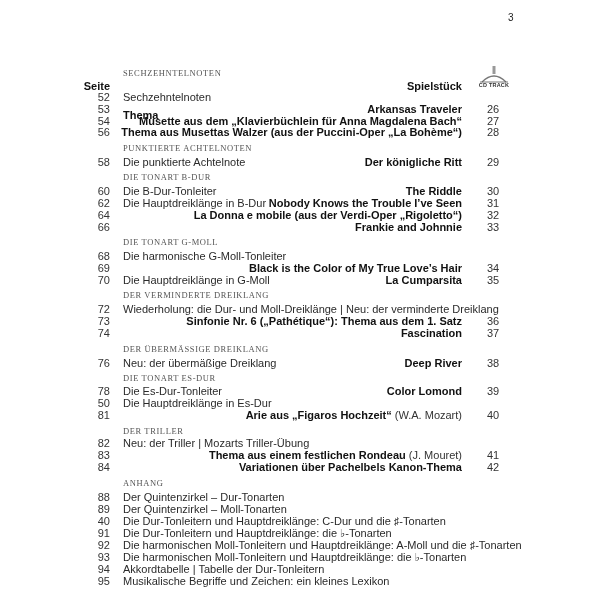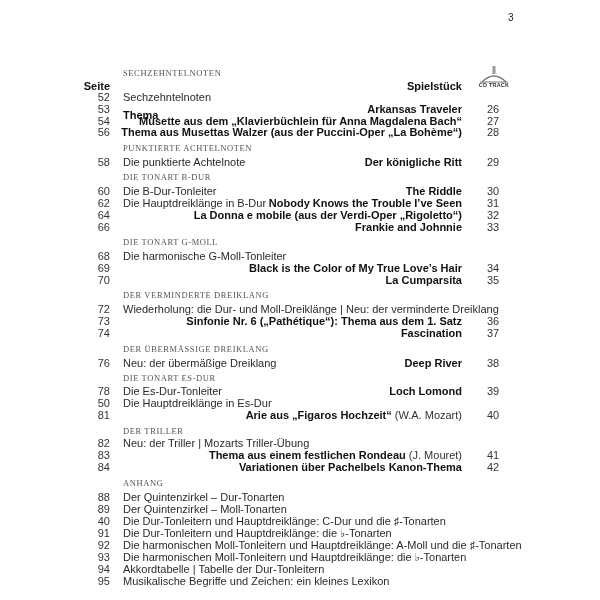--- a/index.html
+++ b/index.html
@@ -111,20 +111,21 @@
       <span class="track"></span>
     </div>
   <div class="row" style="top:262px">
       <span class="seite">69</span>
       <span class="thema"></span>
       <span class="stueck"><span>Black is the Color of My True Love’s Hair</span><span class="note"></span></span>
       <span class="track">34</span>
     </div>
   <div class="row" style="top:274px">
       <span class="seite">70</span>
+      <span class="thema">Die Hauptdreiklänge in G-Moll</span>
       <span class="stueck"><span>La Cumparsita</span><span class="note"></span></span>
       <span class="track">35</span>
     </div>
 
   <div class="section" style="top:289px">DER VERMINDERTE DREIKLANG</div>
   <div class="row" style="top:303px">
       <span class="seite">72</span>
       <span class="thema">Wiederholung: die Dur- und Moll-Dreiklänge | Neu: der verminderte Dreiklang</span>
       <span class="stueck"><span></span><span class="note"></span></span>
       <span class="track"></span>
@@ -147,21 +148,21 @@
       <span class="seite">76</span>
       <span class="thema">Neu: der übermäßige Dreiklang</span>
       <span class="stueck"><span>Deep River</span><span class="note"></span></span>
       <span class="track">38</span>
     </div>
 
   <div class="section" style="top:372px">DIE TONART ES-DUR</div>
   <div class="row" style="top:385px">
       <span class="seite">78</span>
       <span class="thema">Die Es-Dur-Tonleiter</span>
-      <span class="stueck"><span>Loch Lomond</span><span class="note"></span></span>
+      <span class="stueck"><span>Color Lomond</span><span class="note"></span></span>
       <span class="track">39</span>
     </div>
   <div class="row" style="top:397px">
       <span class="seite">50</span>
       <span class="thema">Die Hauptdreiklänge in Es-Dur</span>
       <span class="stueck"><span></span><span class="note"></span></span>
       <span class="track"></span>
     </div>
   <div class="row" style="top:409px">
       <span class="seite">81</span>

